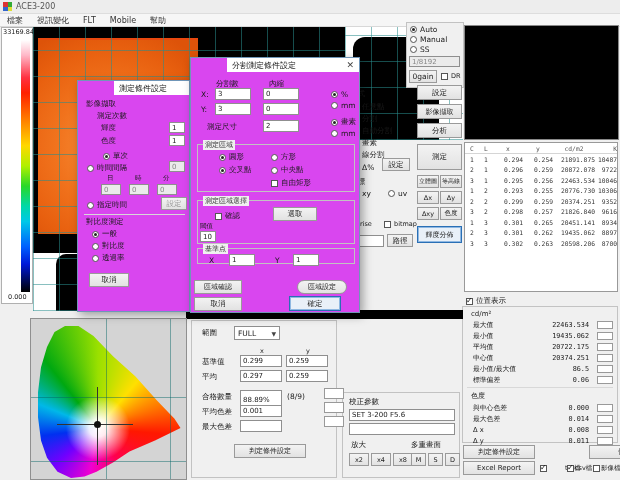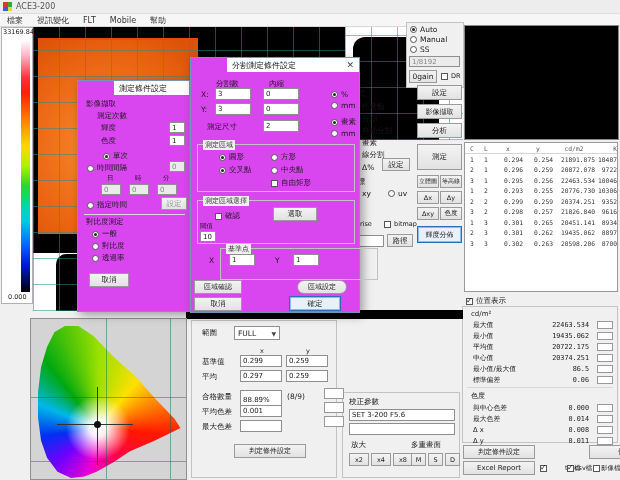--- a/index.html
+++ b/index.html
@@ -569,21 +569,21 @@
     <div class="gbox" style="left:6px; top:142px; width:158px; height:44px;">
       <span class="glab">測定區域選擇</span>
     </div>
     <span class="arow" style="left:24px; top:153px;">
         <span class="cbx"></span>
         <span>確認</span>
       </span>
     <div class="btn" style="left:82px; top:149px; width:44px; height:14px;">選取</div>
     <span class="lbl sm" style="left:9px; top:165px;">閾值</span>
     <div class="tf" style="left:9px; top:173px; width:16px; height:11px;">10</div>
-    <div class="gbox" style="left:6px; top:190px; width:158px; height:32px;margin-left:23px;">
+    <div class="gbox" style="left:6px; top:190px; width:158px; height:16px;">
       <span class="glab">基準点</span>
     </div>
     <span class="lbl" style="left:18px; top:199px;">X</span>
     <div class="tf" style="left:38px; top:196px; width:26px; height:12px;">1</div>
     <span class="lbl" style="left:84px; top:199px;">Y</span>
     <div class="tf" style="left:102px; top:196px; width:26px; height:12px;">1</div>
     <div class="btn" style="left:3px; top:222px; width:48px; height:14px; font-size:7px;">區域確認</div>
     <div class="btn" style="left:106px; top:222px; width:50px; height:14px; font-size:7px;border-radius:7px;">區域設定</div>
     <div class="btn" style="left:3px; top:239px; width:48px; height:14px;">取消</div>
     <div class="btn hl" style="left:98px; top:238px; width:52px; height:15px;">確定</div>

